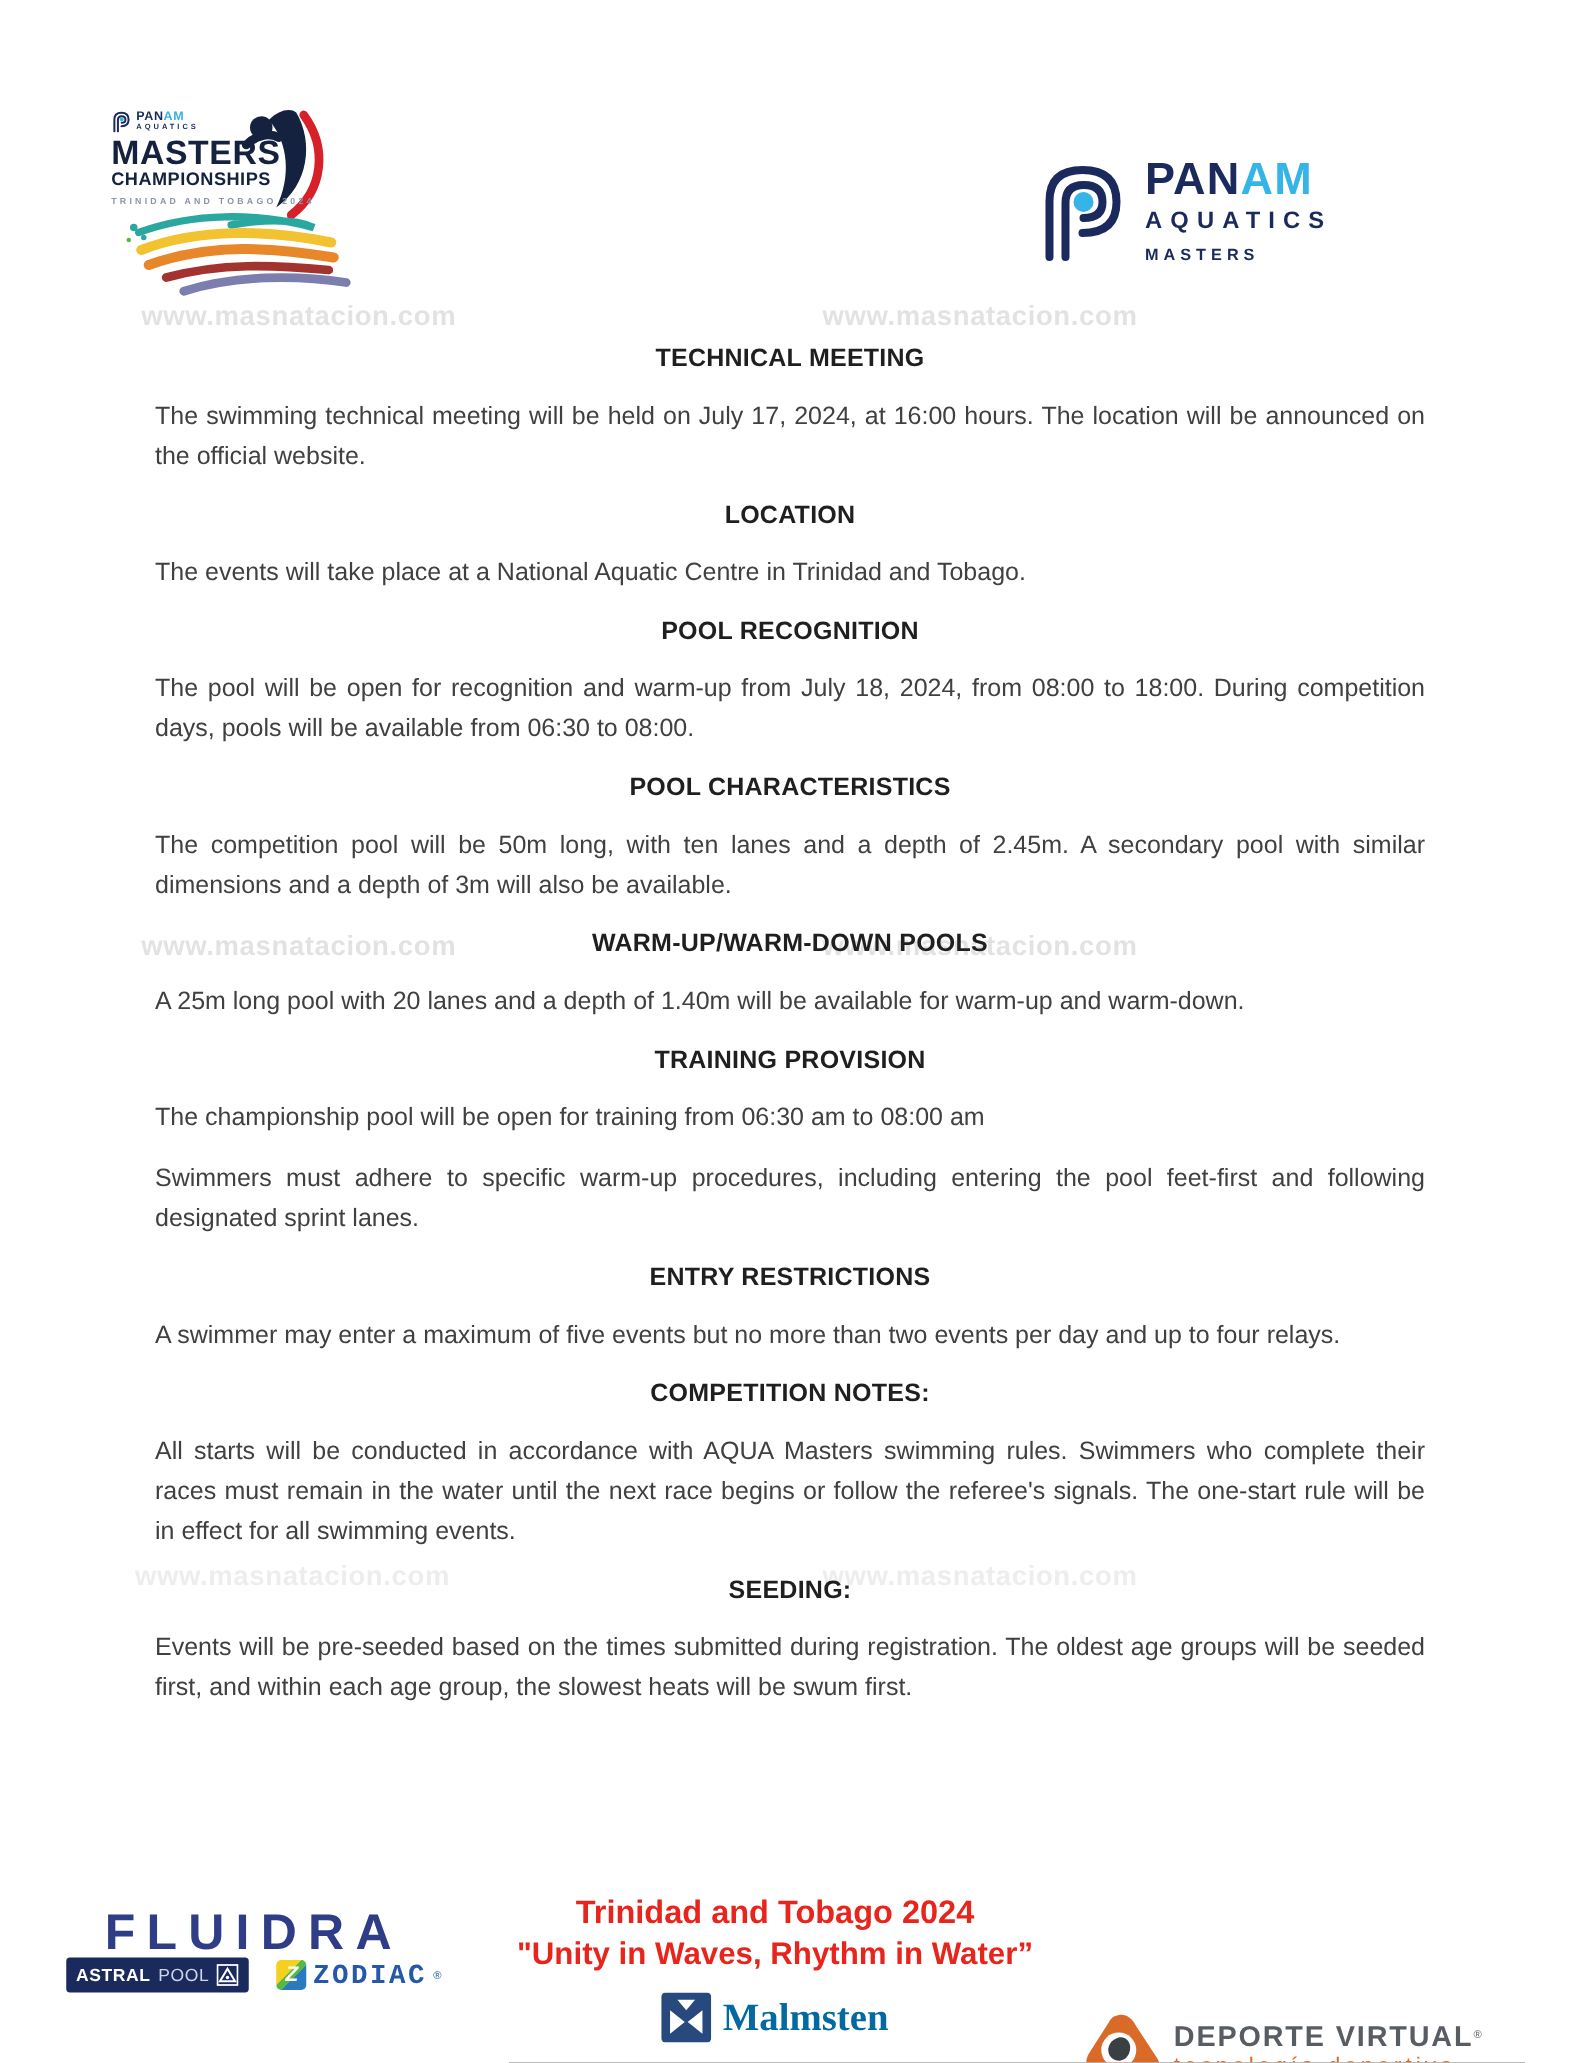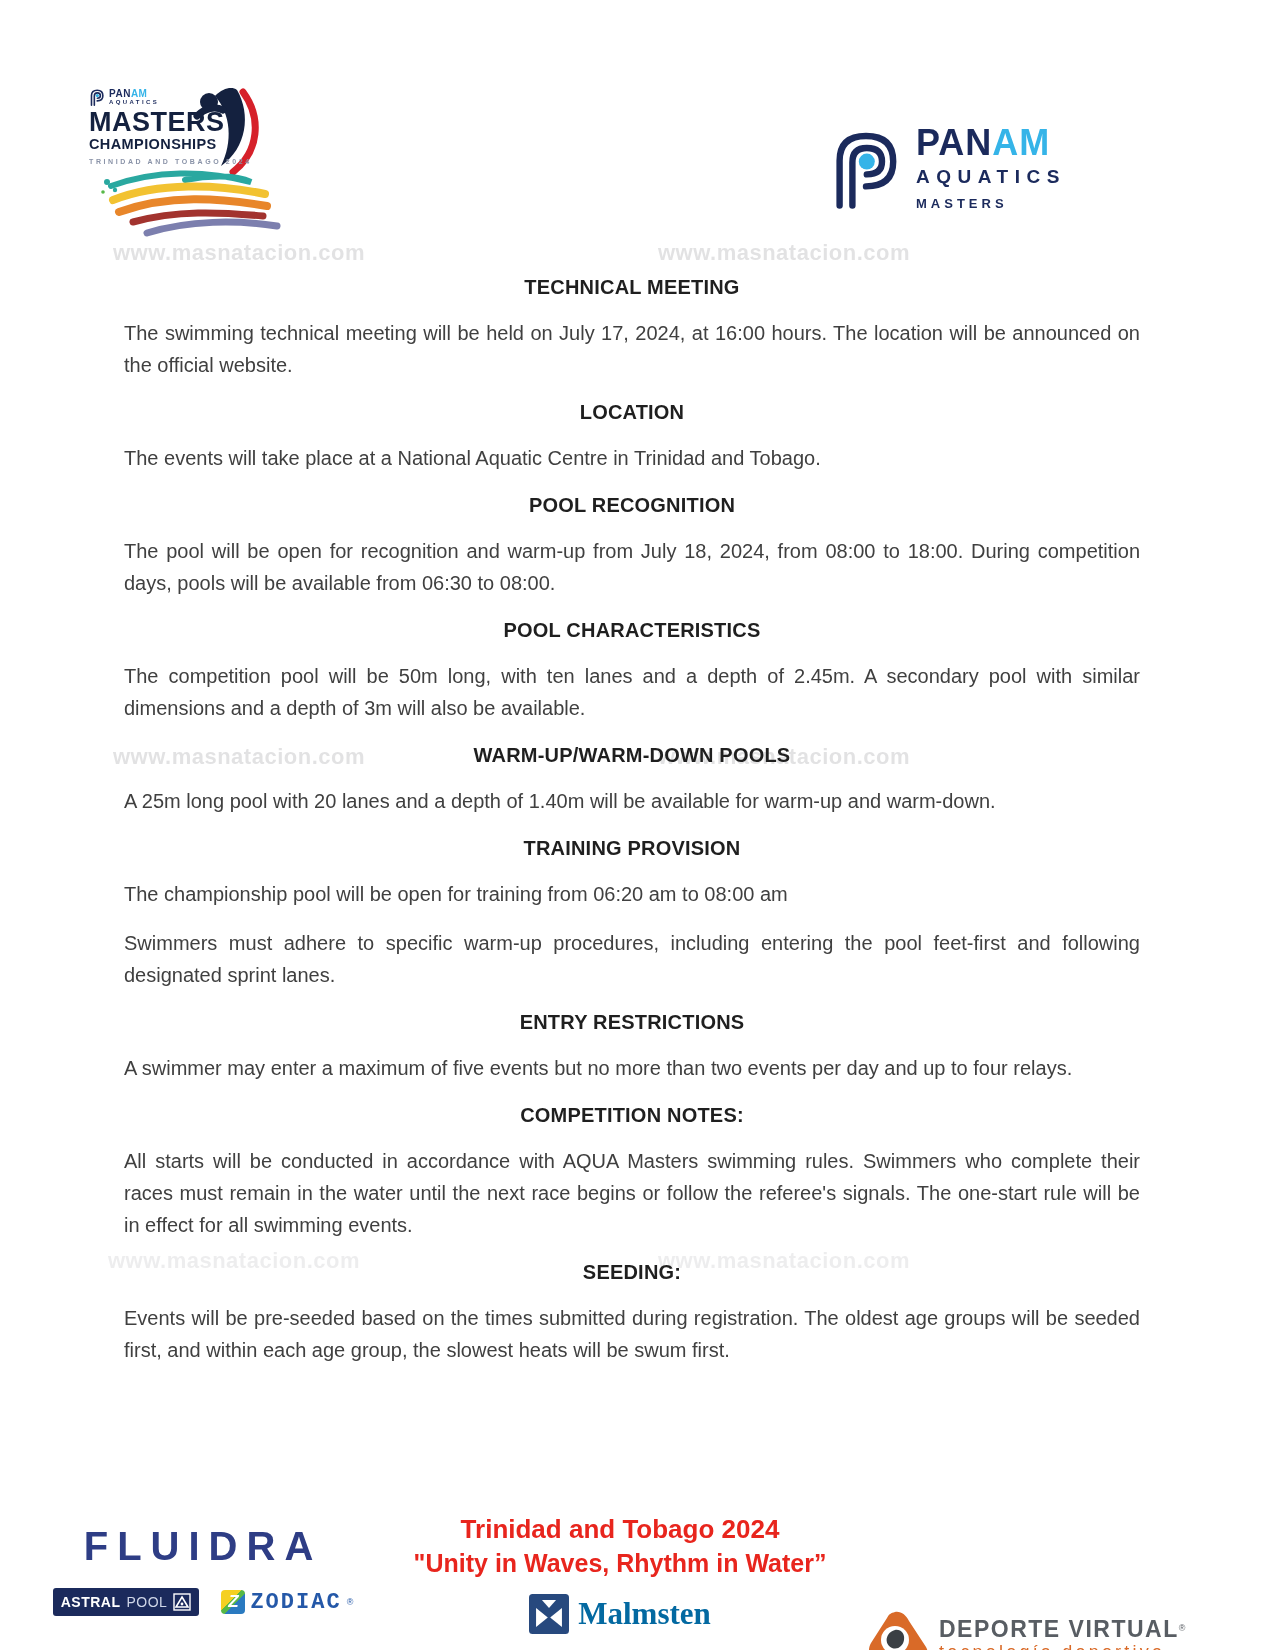--- a/index.html
+++ b/index.html
@@ -35,21 +35,21 @@
   .wm{position:absolute;font-size:22px;font-weight:700;letter-spacing:.5px;color:rgba(60,60,70,.15);z-index:0;white-space:nowrap;}
   .wm.faint{color:rgba(60,60,70,.09);}
   
   #main{position:relative;z-index:1;padding:0 135px 0 124px;}
   .sec-h{margin:18px 0 0;font-size:20px;line-height:26px;font-weight:700;color:#1f1f1f;letter-spacing:.2px;text-align:center;}
   .sec-h:first-child{margin-top:0;}
   .sec-p{margin:17px 0 0;font-size:20px;line-height:32px;color:#404040;text-align:justify;}
   
   .footer-left{position:absolute;left:48px;top:1526px;width:310px;text-align:center;}
   .fluidra{font-size:40px;font-weight:800;color:#2e3d85;letter-spacing:9px;line-height:1;}
-  .badges{display:flex;justify-content:center;align-items:center;gap:22px;margin-top:22px;}
+  .badges{display:flex;justify-content:center;align-items:center;gap:22px;}
   .astral{display:flex;align-items:center;gap:6px;background:#1b2a5c;border-radius:3px;padding:5px 8px;}
   .astral .a1{color:#fff;font-weight:800;font-size:14px;letter-spacing:.5px;}
   .astral .a2{color:#cfd6e8;font-weight:400;font-size:14px;letter-spacing:.5px;}
   .zodiac{display:flex;align-items:center;gap:5px;}
   .z-icon{width:24px;height:24px;border-radius:4px;background:linear-gradient(135deg,#f5d021 0%,#f5d021 42%,#57b847 42%,#57b847 58%,#2a7ac0 58%);display:flex;align-items:center;justify-content:center;color:#fff;font-weight:800;font-style:italic;font-size:17px;}
   .z-word{font-family:Liberation Mono, monospace;font-weight:700;font-size:22px;color:#2458a8;letter-spacing:2px;}
   .z-reg{font-size:9px;color:#2458a8;vertical-align:super;}
   .footer-center{position:absolute;left:355px;top:1515px;width:530px;text-align:center;}
   .tagline1{font-size:26px;font-weight:700;color:#e8251d;line-height:1.1;}
   .tagline2{font-size:25px;font-weight:700;color:#e8251d;line-height:1.2;margin-top:4px;}
@@ -142,21 +142,21 @@
     <h2 class="sec-h">POOL RECOGNITION</h2>
     <p class="sec-p">The pool will be open for recognition and warm-up from July 18, 2024, from 08:00 to 18:00. During competition days, pools will be available from 06:30 to 08:00.</p>
 
     <h2 class="sec-h">POOL CHARACTERISTICS</h2>
     <p class="sec-p">The competition pool will be 50m long, with ten lanes and a depth of 2.45m. A secondary pool with similar dimensions and a depth of 3m will also be available.</p>
 
     <h2 class="sec-h">WARM-UP/WARM-DOWN POOLS</h2>
     <p class="sec-p">A 25m long pool with 20 lanes and a depth of 1.40m will be available for warm-up and warm-down.</p>
 
     <h2 class="sec-h">TRAINING PROVISION</h2>
-    <p class="sec-p">The championship pool will be open for training from 06:20 am to 08:00 am</p>
+    <p class="sec-p">The championship pool will be open for training from 06:30 am to 08:00 am</p>
 
     <p class="sec-p">Swimmers must adhere to specific warm-up procedures, including entering the pool feet-first and following designated sprint lanes.</p>
 
     <h2 class="sec-h">ENTRY RESTRICTIONS</h2>
     <p class="sec-p">A swimmer may enter a maximum of five events but no more than two events per day and up to four relays.</p>
 
     <h2 class="sec-h">COMPETITION NOTES:</h2>
     <p class="sec-p">All starts will be conducted in accordance with AQUA Masters swimming rules. Swimmers who complete their races must remain in the water until the next race begins or follow the referee's signals. The one-start rule will be in effect for all swimming events.</p>
 
     <h2 class="sec-h">SEEDING:</h2>

